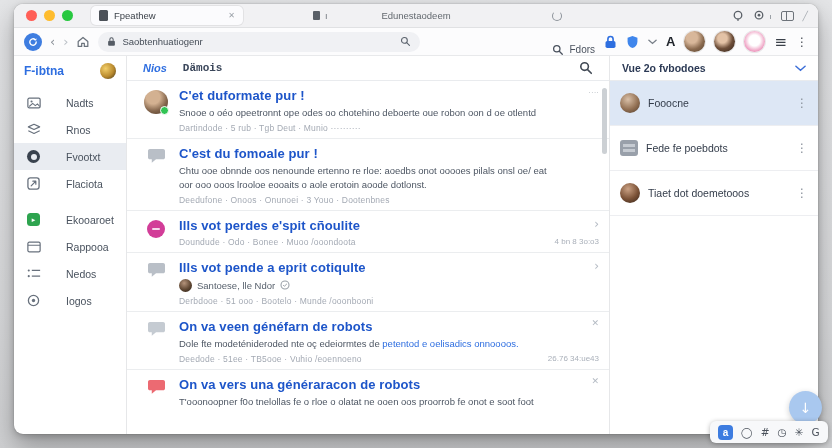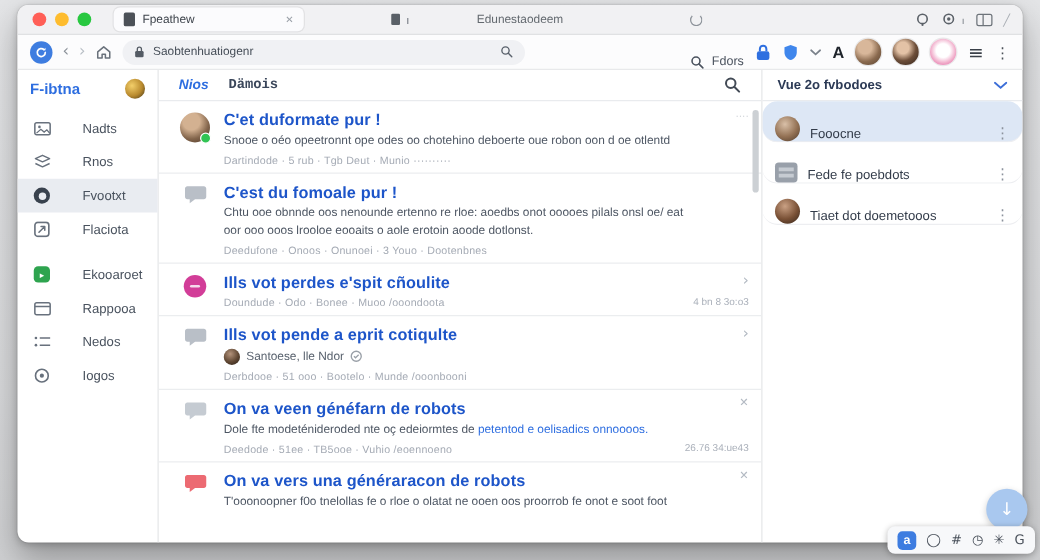--- a/index.html
+++ b/index.html
@@ -117,22 +117,22 @@
   .author-name { font-size:9.5px; color:#58616d; }
   .scrollthumb { position:absolute; right:2px; top:32px; width:5px; height:66px;
                  background:#ccd0d4; border-radius:3px; }
 
   
   .panel { width:208px; flex:0 0 208px; display:flex; flex-direction:column; }
   .panel-head { height:25px; flex:0 0 25px; display:flex; align-items:center; padding:0 12px;
                 border-bottom:1px solid #e9ebee; }
   .panel-title { font-size:10.5px; font-weight:bold; color:#2c3a55; }
   .panel-head .chevdown { margin-left:auto; }
-  .prow { height:33px; display:flex; align-items:flex-end; gap:8px; padding:0 10px;
-          border-bottom:1px solid #edeef1;border-radius:12px; }
+  .prow { height:45px; display:flex; align-items:center; gap:8px; padding:0 10px;
+          border-bottom:1px solid #edeef1; }
   .prow.sel { background:#dde7f5; }
   .prow-label { font-size:10.5px; color:#333c4a; white-space:nowrap; overflow:hidden; }
   .prow .kebab { margin-left:auto; color:#8b929c; }
   .pav { width:20px; height:20px; border-radius:50%;
          background:radial-gradient(circle at 40% 32%, #d9c0a8, #937154 55%, #4c392a); }
   .pav.dark { background:radial-gradient(circle at 40% 30%, #caa184, #7a5136 55%, #31231a); }
   .ptile { width:18px; height:16px; border-radius:3px; background:#99a0aa; position:relative; }
   .ptile::after { content:""; position:absolute; left:3px; top:4px; width:12px; height:3px;
                   background:#c6cbd2; box-shadow:0 5px 0 #c6cbd2; }
 

